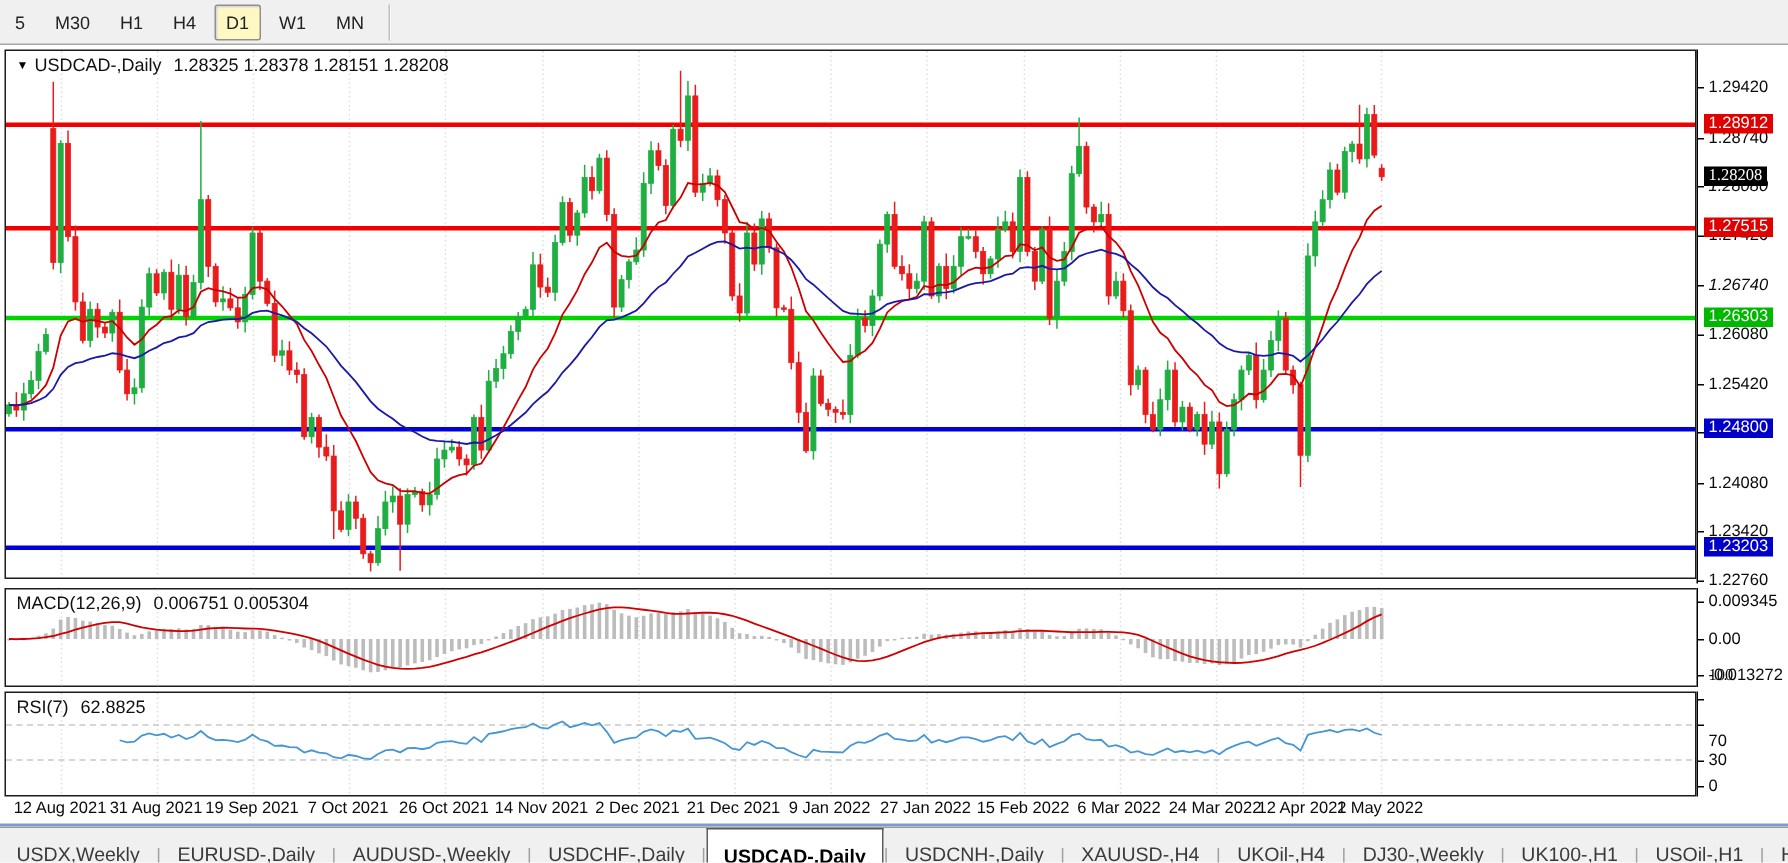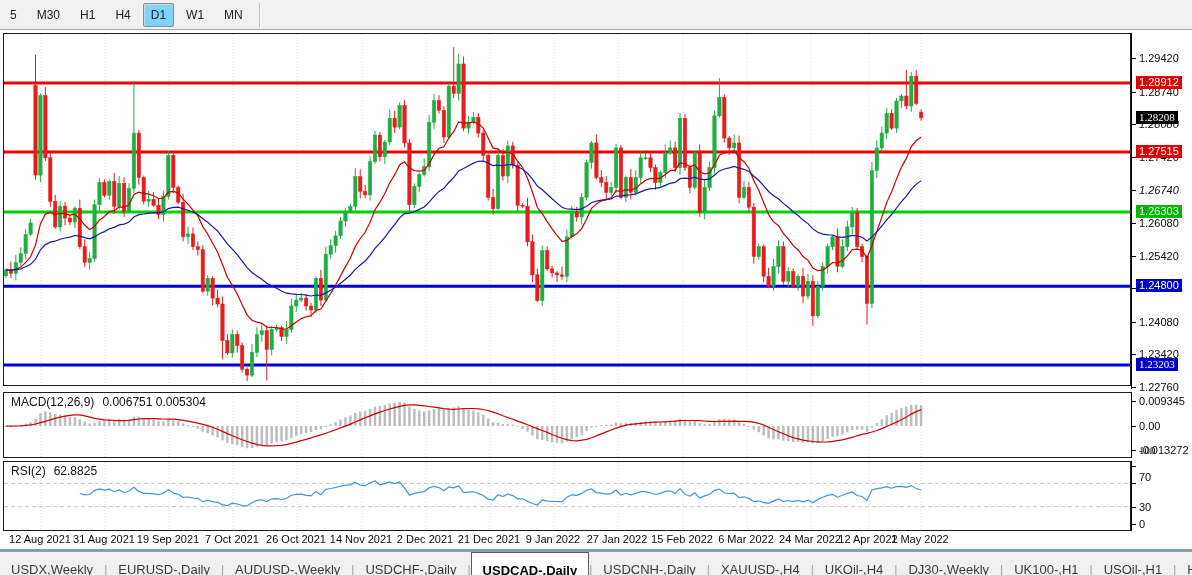--- a/index.html
+++ b/index.html
@@ -3,21 +3,21 @@
 <meta charset="utf-8">
 <style>
   html,body{margin:0;padding:0;}
   .app{position:relative;width:1192px;height:575px;overflow:hidden;background:#ffffff;
        font-family:"Liberation Sans",sans-serif;-webkit-font-smoothing:none;}
   
   .toolbar{position:absolute;left:0;top:0;width:1192px;height:30px;background:#f0f0f0;
            border-bottom:1px solid #a8a8a8;box-sizing:border-box;display:flex;align-items:center;}
   .tfbtn{height:22px;padding:0 7px;margin:0 2px;display:flex;align-items:center;justify-content:center;
          font-size:12px;color:#222;border:1px solid transparent;border-radius:2px;cursor:default;}
-  .tfbtn.active{background:#7dd3fc;border:1px solid #8f8f8f;box-shadow:inset 1px 1px 1px #d7d7d7;}
+  .tfbtn.active{background:#fef9c3;border:1px solid #8f8f8f;box-shadow:inset 1px 1px 1px #d7d7d7;}
   .tb-sep{width:1px;height:24px;background:#bdbdbd;border-right:1px solid #ffffff;margin:0 6px;}
   
   .panel{position:absolute;background:#ffffff;border:1px solid #1c1c1c;box-sizing:border-box;}
   .panel svg{position:absolute;left:0;top:0;}
   .panel-label{position:absolute;left:7px;top:2px;font-size:12px;color:#101010;white-space:nowrap;z-index:5;}
   .panel-label .tri{font-size:8px;vertical-align:1px;margin-right:4px;color:#000;}
   .panel-label .vals{margin-left:8px;}
   
   .axis-area{position:absolute;background:#ffffff;}
   .ptick{position:absolute;font-size:11px;color:#0a0a0a;white-space:nowrap;}
@@ -443,20 +443,23 @@
         <rect x="900.66" y="62.038000000000196" width="3.4" height="9.88000000000001" fill="#e81c1c" stroke="#e81c1c" stroke-width="0.5"></rect>
         <line x1="907.28" y1="37.83199999999957" x2="907.28" y2="77.7472" stroke="#1fae41" stroke-width="1"></line>
         <rect x="905.5799999999999" y="42.278000000000176" width="3.4" height="29.64000000000003" fill="#1fae41" stroke="#1fae41" stroke-width="0.5"></rect>
         <line x1="912.1999999999999" y1="35.95480000000043" x2="912.1999999999999" y2="71.42400000000026" stroke="#e81c1c" stroke-width="1"></line>
         <rect x="910.4999999999999" y="42.278000000000176" width="3.4" height="27.1700000000003" fill="#e81c1c" stroke="#e81c1c" stroke-width="0.5"></rect>
         <line x1="917.12" y1="75.47480000000047" x2="917.12" y2="86.68860000000045" stroke="#e81c1c" stroke-width="1"></line>
         <rect x="915.42" y="78.09300000000007" width="3.4" height="5.779799999999483" fill="#e81c1c" stroke="#e81c1c" stroke-width="0.5"></rect>
         <polyline points="2,235.9 6.92,236.4 11.84,235.3 16.759999999999998,233.1 21.68,228.4 26.6,222.8 31.52,211.1 36.44,189.7 41.36,180.3 46.28,178.4 51.2,180.5 56.12,179.3 61.04,180.0 65.96000000000001,181.1 70.88,180.1 75.8,184.8 80.72,191.0 85.64,195.8 90.56,192.2 95.48,186.0 100.4,182.5 105.32,177.5 110.24,176.7 115.16,172.8 120.08,173.4 125,170.7 129.92000000000002,160.5 134.84,158.1 139.76,159.4 144.68,160.2 149.6,161.8 154.52,164.5 159.44,164.2 164.35999999999999,158.1 169.28,157.4 174.2,158.9 179.12,165.2 184.04,170.2 188.96,176.2 193.88,181.9 198.8,192.6 203.72,200.0 208.64,209.2 213.56,217.9 218.48,230.5 223.4,243.2 228.32,251.4 233.24,260.0 238.16,270.7 243.07999999999998,280.8 248,286.2 252.92,288.2 257.84000000000003,289.4 262.76,293.2 267.68,293.5 272.6,293.5 277.52,294.8 282.44,295.0 287.36,291.7 292.28,288.0 297.2,284.6 302.12,282.8 307.04,281.8 311.96,276.5 316.88,275.0 321.8,267.1 326.71999999999997,259.2 331.64,251.0 336.56,241.9 341.48,232.6 346.4,224.0 351.32,212.4 356.24,204.5 361.15999999999997,198.3 366.08,188.2 371,175.7 375.92,168.2 380.84,159.6 385.76,148.8 390.68,140.9 395.6,131.0 400.52,127.8 405.44,133.9 410.36,136.6 415.28,137.2 420.2,136.5 425.12,129.6 430.04,120.6 434.96,114.3 439.88,112.7 444.8,104.0 449.71999999999997,97.7 454.64,88.0 459.56,88.9 464.48,88.8 469.4,88.0 474.32,89.6 479.24,94.1 484.15999999999997,104.0 489.08,114.1 494,115.1 498.92,119.0 503.84,118.0 508.76,119.9 513.6800000000001,127.2 518.6,133.6 523.52,144.2 528.4399999999999,158.0 533.36,173.5 538.28,179.7 543.2,187.6 548.12,194.9 553.04,201.5 557.96,207.3 562.88,206.7 567.8,202.6 572.72,199.8 577.64,194.6 582.56,185.2 587.48,174.3 592.4,169.9 597.3199999999999,166.8 602.24,165.6 607.16,163.9 612.08,156.7 617,157.7 621.92,155.7 626.84,156.1 631.76,154.3 636.68,149.9 641.6,146.2 646.52,144.4 651.4399999999999,145.0 656.36,144.1 661.28,140.5 666.2,136.7 671.12,136.2 676.04,128.8 680.96,129.5 685.88,132.9 690.8,130.9 695.72,137.7 700.64,139.9 705.56,139.0 710.48,130.8 715.4,121.2 720.3199999999999,118.8 725.24,118.1 730.16,116.8 735.08,123.4 740,127.7 744.92,134.2 749.84,146.8 754.76,156.2 759.68,168.5 764.6,180.5 769.52,187.9 774.4399999999999,191.5 779.36,199.4 784.28,204.9 789.2,211.6 794.12,216.0 799.04,222.6 803.96,226.1 808.88,234.1 813.8,236.7 818.72,236.1 823.64,232.7 828.56,228.5 833.48,229.0 838.4,226.7 843.3199999999999,221.9 848.24,215.6 853.16,215.2 858.08,216.3 863,223.9 867.92,211.4 872.84,197.5 877.76,183.4 882.68,168.6 887.6,157.9 892.52,144.9 897.4399999999999,133.1 902.36,124.4 907.28,112.6 912.1999999999999,106.5 917.12,103.2" fill="none" stroke="#cc0000" stroke-width="1.2"></polyline>
         <polyline points="2,235.9 6.92,236.1 11.84,235.7 16.759999999999998,234.8 21.68,232.8 26.6,230.3 31.52,225.2 36.44,215.9 41.36,210.6 46.28,208.1 51.2,207.2 56.12,205.2 61.04,204.0 65.96000000000001,203.1 70.88,201.5 75.8,202.1 80.72,203.6 85.64,204.8 90.56,202.9 95.48,199.8 100.4,197.6 105.32,194.7 110.24,193.4 115.16,190.9 120.08,190.1 125,188.1 129.92000000000002,183.0 134.84,180.7 139.76,180.0 144.68,179.1 149.6,178.7 154.52,178.8 159.44,177.8 164.35999999999999,174.6 169.28,173.4 174.2,173.1 179.12,174.8 184.04,176.2 188.96,178.3 193.88,180.5 198.8,184.8 203.72,188.2 208.64,192.6 213.56,197.0 218.48,203.3 223.4,209.9 228.32,215.1 233.24,220.6 238.16,227.1 243.07999999999998,233.6 248,238.5 252.92,242.0 257.84000000000003,245.2 262.76,249.2 267.68,251.8 272.6,254.2 277.52,257.0 282.44,259.2 287.36,259.9 292.28,260.3 297.2,260.5 302.12,261.2 307.04,262.0 311.96,261.0 316.88,261.3 321.8,258.9 326.71999999999997,256.2 331.64,253.1 336.56,249.3 341.48,245.2 346.4,241.0 351.32,235.4 356.24,231.0 361.15999999999997,227.0 366.08,221.3 371,214.4 375.92,209.2 380.84,203.4 385.76,196.6 390.68,190.7 395.6,183.9 400.52,179.6 405.44,179.1 410.36,177.6 415.28,175.4 420.2,173.0 425.12,168.2 430.04,162.3 434.96,157.4 439.88,154.3 444.8,148.5 449.71999999999997,143.4 454.64,136.9 459.56,134.5 464.48,131.8 469.4,129.1 474.32,127.3 479.24,127.0 484.15999999999997,129.1 489.08,131.7 494,131.1 498.92,131.7 503.84,130.6 508.76,130.6 513.6800000000001,132.9 518.6,135.2 523.52,139.3 528.4399999999999,145.1 533.36,152.1 538.28,155.8 543.2,160.3 548.12,164.8 553.04,169.1 557.96,173.3 562.88,175.0 567.8,175.2 572.72,175.6 577.64,174.9 582.56,172.3 587.48,168.7 592.4,167.2 597.3199999999999,166.2 602.24,165.7 607.16,165.0 612.08,162.1 617,162.2 621.92,161.1 626.84,160.9 631.76,159.9 636.68,157.9 641.6,155.9 646.52,154.7 651.4399999999999,154.3 656.36,153.4 661.28,151.4 666.2,149.3 671.12,148.4 676.04,144.7 680.96,144.1 685.88,144.6 690.8,143.2 695.72,145.2 700.64,145.6 705.56,144.9 710.48,141.3 715.4,136.9 720.3199999999999,135.0 725.24,133.8 730.16,132.4 735.08,134.2 740,135.3 744.92,137.4 749.84,142.3 754.76,146.3 759.68,151.8 764.6,157.5 769.52,161.8 774.4399999999999,164.7 779.36,169.4 784.28,173.3 789.2,177.8 794.12,181.5 799.04,186.1 803.96,189.6 808.88,194.9 813.8,198.2 818.72,200.1 823.64,200.9 828.56,201.0 833.48,202.8 838.4,203.3 843.3199999999999,202.7 848.24,201.3 853.16,202.0 858.08,203.2 863,207.0 867.92,202.9 872.84,197.8 877.76,192.2 882.68,185.8 887.6,180.5 892.52,174.0 897.4399999999999,167.6 902.36,162.2 907.28,155.3 912.1999999999999,150.4 917.12,146.6" fill="none" stroke="#1a1aa6" stroke-width="1.2"></polyline>
       </svg>
+    <div class="panel-label">
+      <span class="tri">▼</span><span>USDCAD-,Daily</span><span class="vals">1.28325 1.28378 1.28151 1.28208</span>
+    </div>
   </div>
 
   <div class="panel" id="macd-panel" style="left:3px;top:392px;width:1192px;height:66px;">
     <svg id="macd-svg" width="1126" height="64">
         <line x1="37" y1="0" x2="37" y2="64" stroke="#dcdcdc" stroke-width="1" stroke-dasharray="1,2"></line>
         <line x1="101" y1="0" x2="101" y2="64" stroke="#dcdcdc" stroke-width="1" stroke-dasharray="1,2"></line>
         <line x1="165" y1="0" x2="165" y2="64" stroke="#dcdcdc" stroke-width="1" stroke-dasharray="1,2"></line>
         <line x1="229" y1="0" x2="229" y2="64" stroke="#dcdcdc" stroke-width="1" stroke-dasharray="1,2"></line>
         <line x1="293" y1="0" x2="293" y2="64" stroke="#dcdcdc" stroke-width="1" stroke-dasharray="1,2"></line>
         <line x1="358" y1="0" x2="358" y2="64" stroke="#dcdcdc" stroke-width="1" stroke-dasharray="1,2"></line>
@@ -678,21 +681,21 @@
         <line x1="679" y1="0" x2="679" y2="68" stroke="#dcdcdc" stroke-width="1" stroke-dasharray="1,2"></line>
         <line x1="743" y1="0" x2="743" y2="68" stroke="#dcdcdc" stroke-width="1" stroke-dasharray="1,2"></line>
         <line x1="807" y1="0" x2="807" y2="68" stroke="#dcdcdc" stroke-width="1" stroke-dasharray="1,2"></line>
         <line x1="865" y1="0" x2="865" y2="68" stroke="#dcdcdc" stroke-width="1" stroke-dasharray="1,2"></line>
         <line x1="917" y1="0" x2="917" y2="68" stroke="#dcdcdc" stroke-width="1" stroke-dasharray="1,2"></line>
         <line x1="0" y1="21.4" x2="1126" y2="21.4" stroke="#c8c8c8" stroke-width="1" stroke-dasharray="4,3"></line>
         <line x1="0" y1="44.599999999999994" x2="1126" y2="44.599999999999994" stroke="#c8c8c8" stroke-width="1" stroke-dasharray="4,3"></line>
         <polyline points="75.8,31.5 80.72,32.9 85.64,32.5 90.56,28.4 95.48,26.9 100.4,28.2 105.32,27.2 110.24,29.7 115.16,28.0 120.08,30.7 125,29.0 129.92000000000002,25.3 134.84,29.4 139.76,31.4 144.68,31.3 149.6,31.8 154.52,32.7 159.44,31.1 164.35999999999999,27.8 169.28,31.0 174.2,32.3 179.12,35.3 184.04,35.0 188.96,36.1 193.88,36.3 198.8,39.7 203.72,38.2 208.64,39.8 213.56,40.2 218.48,42.8 223.4,43.6 228.32,41.2 233.24,42.0 238.16,43.6 243.07999999999998,44.0 248,40.7 252.92,38.3 257.84000000000003,37.8 262.76,39.6 267.68,36.8 272.6,36.6 277.52,37.5 282.44,36.5 287.36,33.2 292.28,32.4 297.2,32.1 302.12,33.3 307.04,33.9 311.96,29.4 316.88,32.7 321.8,27.3 326.71999999999997,26.5 331.64,25.5 336.56,24.1 341.48,23.2 346.4,22.8 351.32,20.3 356.24,23.1 361.15999999999997,23.7 366.08,20.8 371,19.0 375.92,22.8 380.84,21.6 385.76,20.0 390.68,21.5 395.6,20.0 400.52,25.9 405.44,33.2 410.36,31.4 415.28,30.3 420.2,29.6 425.12,25.9 430.04,24.3 434.96,25.6 439.88,28.8 444.8,25.0 449.71999999999997,25.9 454.64,23.8 459.56,30.6 464.48,30.2 469.4,29.8 474.32,31.4 479.24,33.5 484.15999999999997,37.1 489.08,38.0 494,32.8 498.92,34.6 503.84,32.0 508.76,33.6 513.6800000000001,36.8 518.6,36.8 523.52,39.4 528.4399999999999,41.5 533.36,43.0 538.28,37.9 543.2,39.1 548.12,39.3 553.04,39.5 557.96,39.6 562.88,35.2 567.8,32.8 572.72,33.3 577.64,31.4 582.56,28.4 587.48,26.9 592.4,30.6 597.3199999999999,31.1 602.24,32.1 607.16,31.6 612.08,28.0 617,33.1 621.92,31.3 626.84,32.8 631.76,31.4 636.68,29.6 641.6,29.6 646.52,30.8 651.4399999999999,32.5 656.36,31.4 661.28,29.4 666.2,28.8 671.12,31.5 676.04,26.6 680.96,32.3 685.88,34.2 690.8,30.9 695.72,36.1 700.64,33.9 705.56,32.2 710.48,28.3 715.4,27.1 720.3199999999999,30.8 725.24,31.6 730.16,31.2 735.08,35.7 740,34.8 744.92,36.4 749.84,39.7 754.76,38.8 759.68,40.7 764.6,41.3 769.52,39.1 774.4399999999999,37.0 779.36,39.5 784.28,38.5 789.2,39.6 794.12,38.4 799.04,39.9 803.96,38.2 808.88,40.8 813.8,37.4 818.72,35.3 823.64,33.4 828.56,32.4 833.48,35.2 838.4,33.2 843.3199999999999,31.3 848.24,30.0 853.16,33.5 858.08,34.5 863,38.4 867.92,27.9 872.84,26.6 877.76,25.8 882.68,24.7 887.6,26.2 892.52,24.6 897.4399999999999,24.3 902.36,25.4 907.28,23.6 912.1999999999999,26.5 917.12,28.0" fill="none" stroke="#4596d2" stroke-width="1.2"></polyline>
       </svg>
     <div class="panel-label">
-      <span>RSI(2)</span><span class="vals">62.8825</span>
+      <span>RSI(7)</span><span class="vals">62.8825</span>
     </div>
   </div>
 
   <div class="axis-area" id="axis-area" style="left:1131px;top:30px;width:61px;height:519px;border-radius:11px;">
     <div style="position:absolute;left:0;top:3px;width:1px;height:356px;background:#000;"></div>
     <div style="position:absolute;left:0;top:362px;width:1px;height:66px;background:#000;"></div>
     <div style="position:absolute;left:0;top:431px;width:1px;height:70px;background:#000;"></div>
   <div class="ptick-dash" style="left: 1px; top: 28px;"></div>
       <div class="ptick" style="left: 8px; top: 22px;">1.29420</div>
       <div class="ptick-dash" style="left: 1px; top: 61.592px;"></div>
@@ -717,30 +720,30 @@
       <div class="ptick" style="left: 8px; top: 351.004px;">1.22760</div>
       <div class="ptick-dash" style="left: 1px; top: 370.769px;"></div>
       <div class="ptick" style="left: 8px; top: 364.769px;">0.009345</div>
       <div class="ptick-dash" style="left: 1px; top: 396px;"></div>
       <div class="ptick" style="left: 8px; top: 390px;">0.00</div>
       <div class="ptick-dash" style="left: 1px; top: 420.035px;"></div>
       <div class="ptick" style="left: 8px; top: 414.035px;">-0.013272</div>
       <div class="ptick-dash" style="left: 1px; top: 436px;"></div>
       <div class="ptick" style="left: 8px; top: 414px; font-family: Liberation Serif, serif;">100</div>
       <div class="ptick-dash" style="left: 1px; top: 453.4px;"></div>
-      <div class="ptick" style="left: 8px; top: 441px;">70</div>
+      <div class="ptick" style="left: 8px; top: 458px;">70</div>
       <div class="ptick-dash" style="left: 1px; top: 476.6px;"></div>
       <div class="ptick" style="left: 8px; top: 470.6px;">30</div>
       <div class="ptick-dash" style="left: 1px; top: 494px;"></div>
       <div class="ptick" style="left: 8px; top: 488px;">0</div>
       <div class="badge" style="left: 5px; top: 46.0952px; background: rgb(224, 0, 0);">1.28912</div>
       <div class="badge" style="left: 5px; top: 115.107px; background: rgb(224, 0, 0);">1.27515</div>
       <div class="badge" style="left: 5px; top: 174.98px; background: rgb(0, 184, 0);">1.26303</div>
       <div class="badge" style="left: 5px; top: 249.228px; background: rgb(0, 0, 200);">1.24800</div>
-      <div class="badge" style="left: 5px; top: 328.12px; background: rgb(0, 0, 200); font-family: Liberation Serif, serif;">1.23203</div>
+      <div class="badge" style="left: 5px; top: 328.12px; background: rgb(0, 0, 200);">1.23203</div>
       <div class="badge" style="left: 5px; top: 80.8728px; background: rgb(0, 0, 0); font-family: Liberation Serif, serif;">1.28208</div>
     </div>
 
   <div id="date-row"></div>
 
   <div class="blue-edge"></div>
   <div class="tabbar">
     <div id="tabs" style="display:flex;align-items:stretch;">
         <div class="tab">USDX,Weekly</div>
         <div class="tab-sep">|</div>

